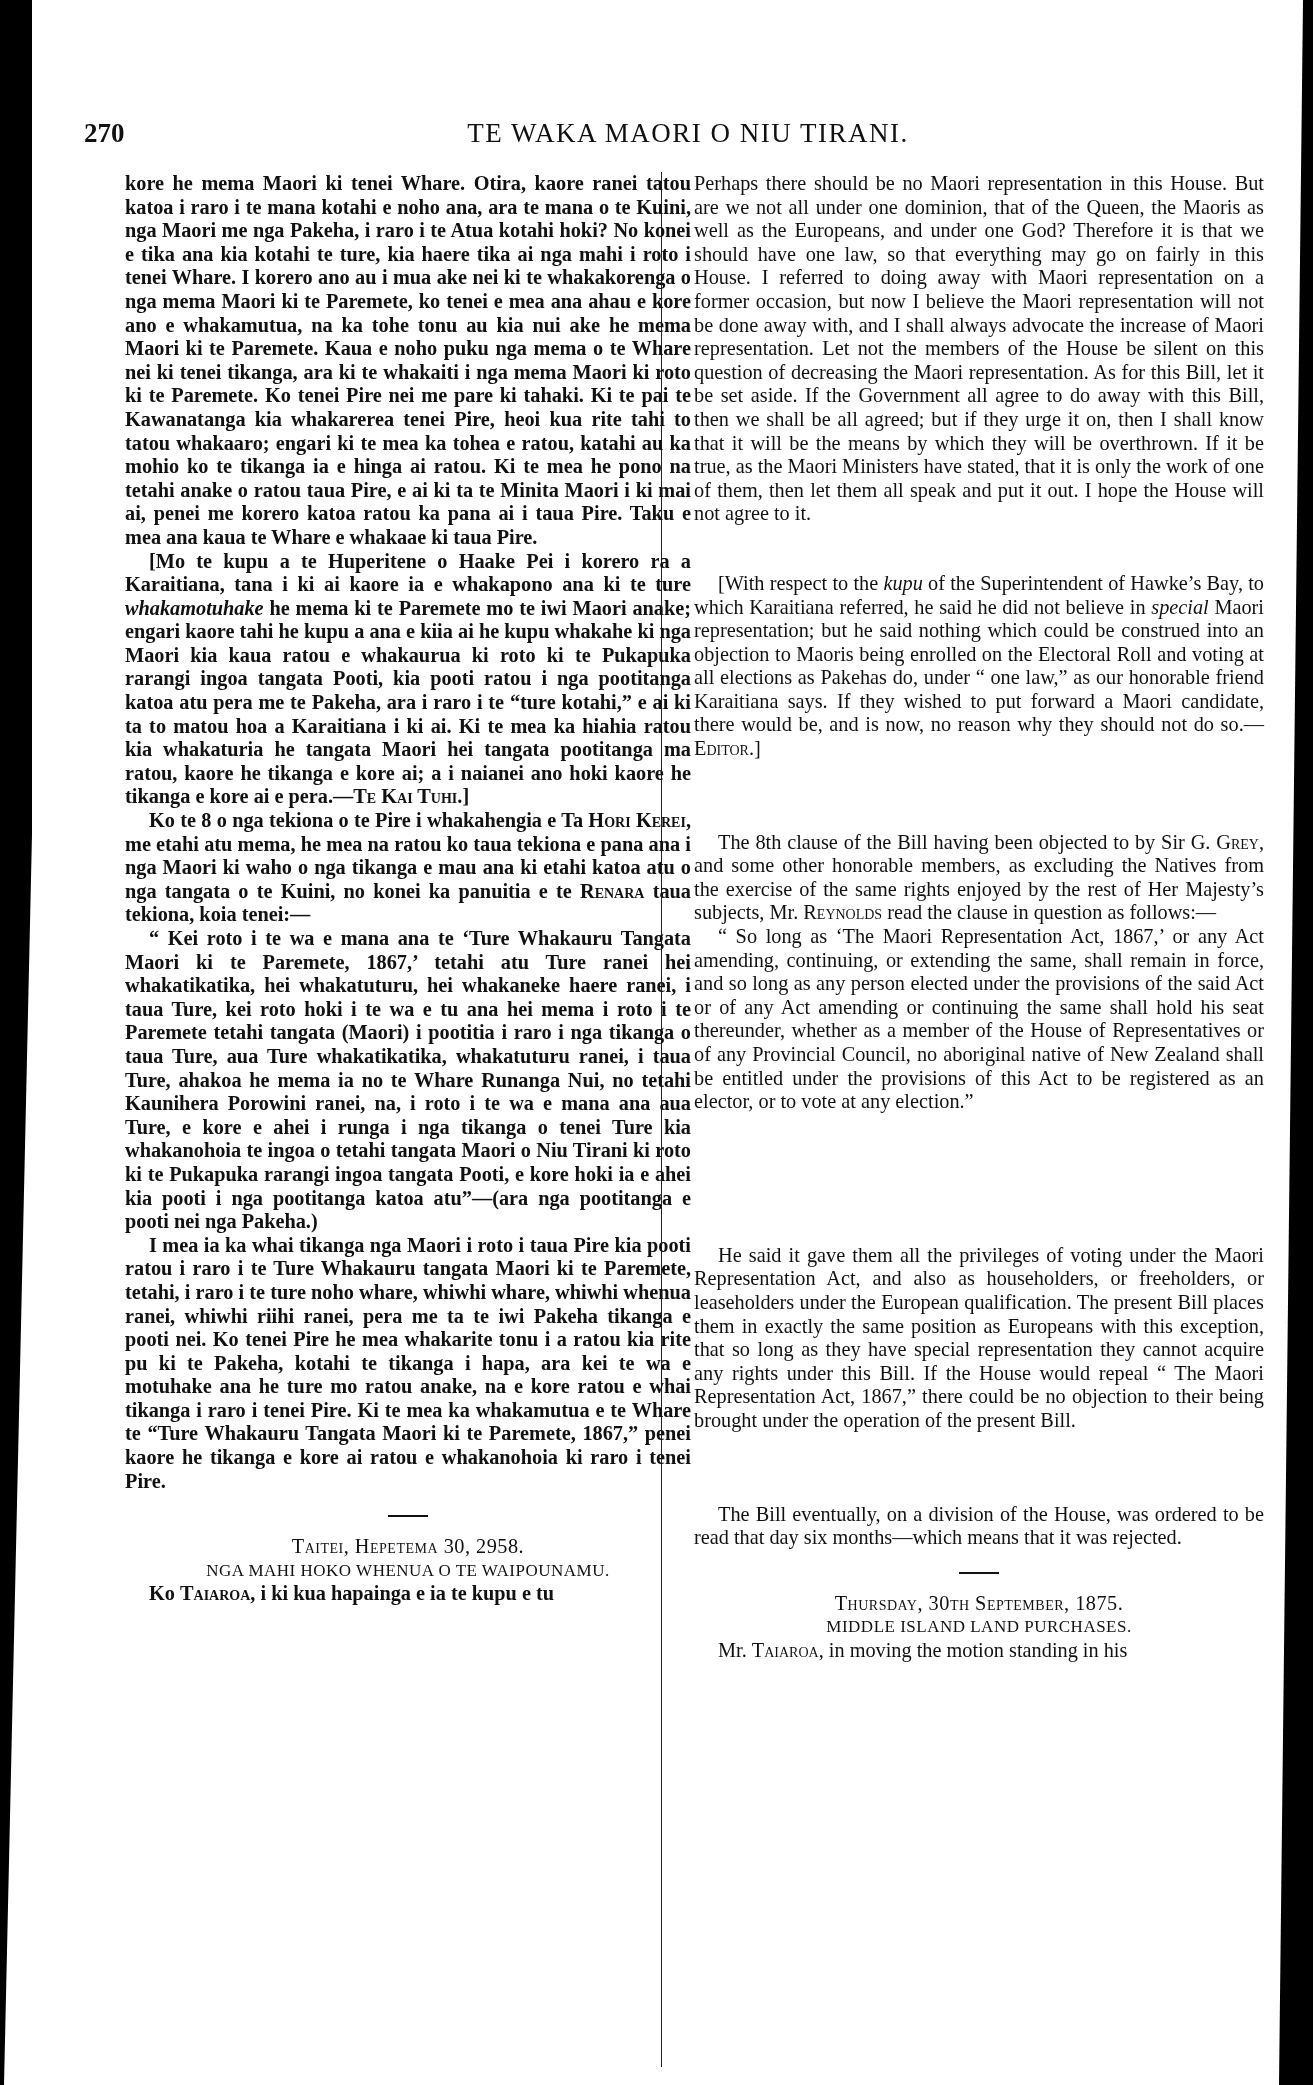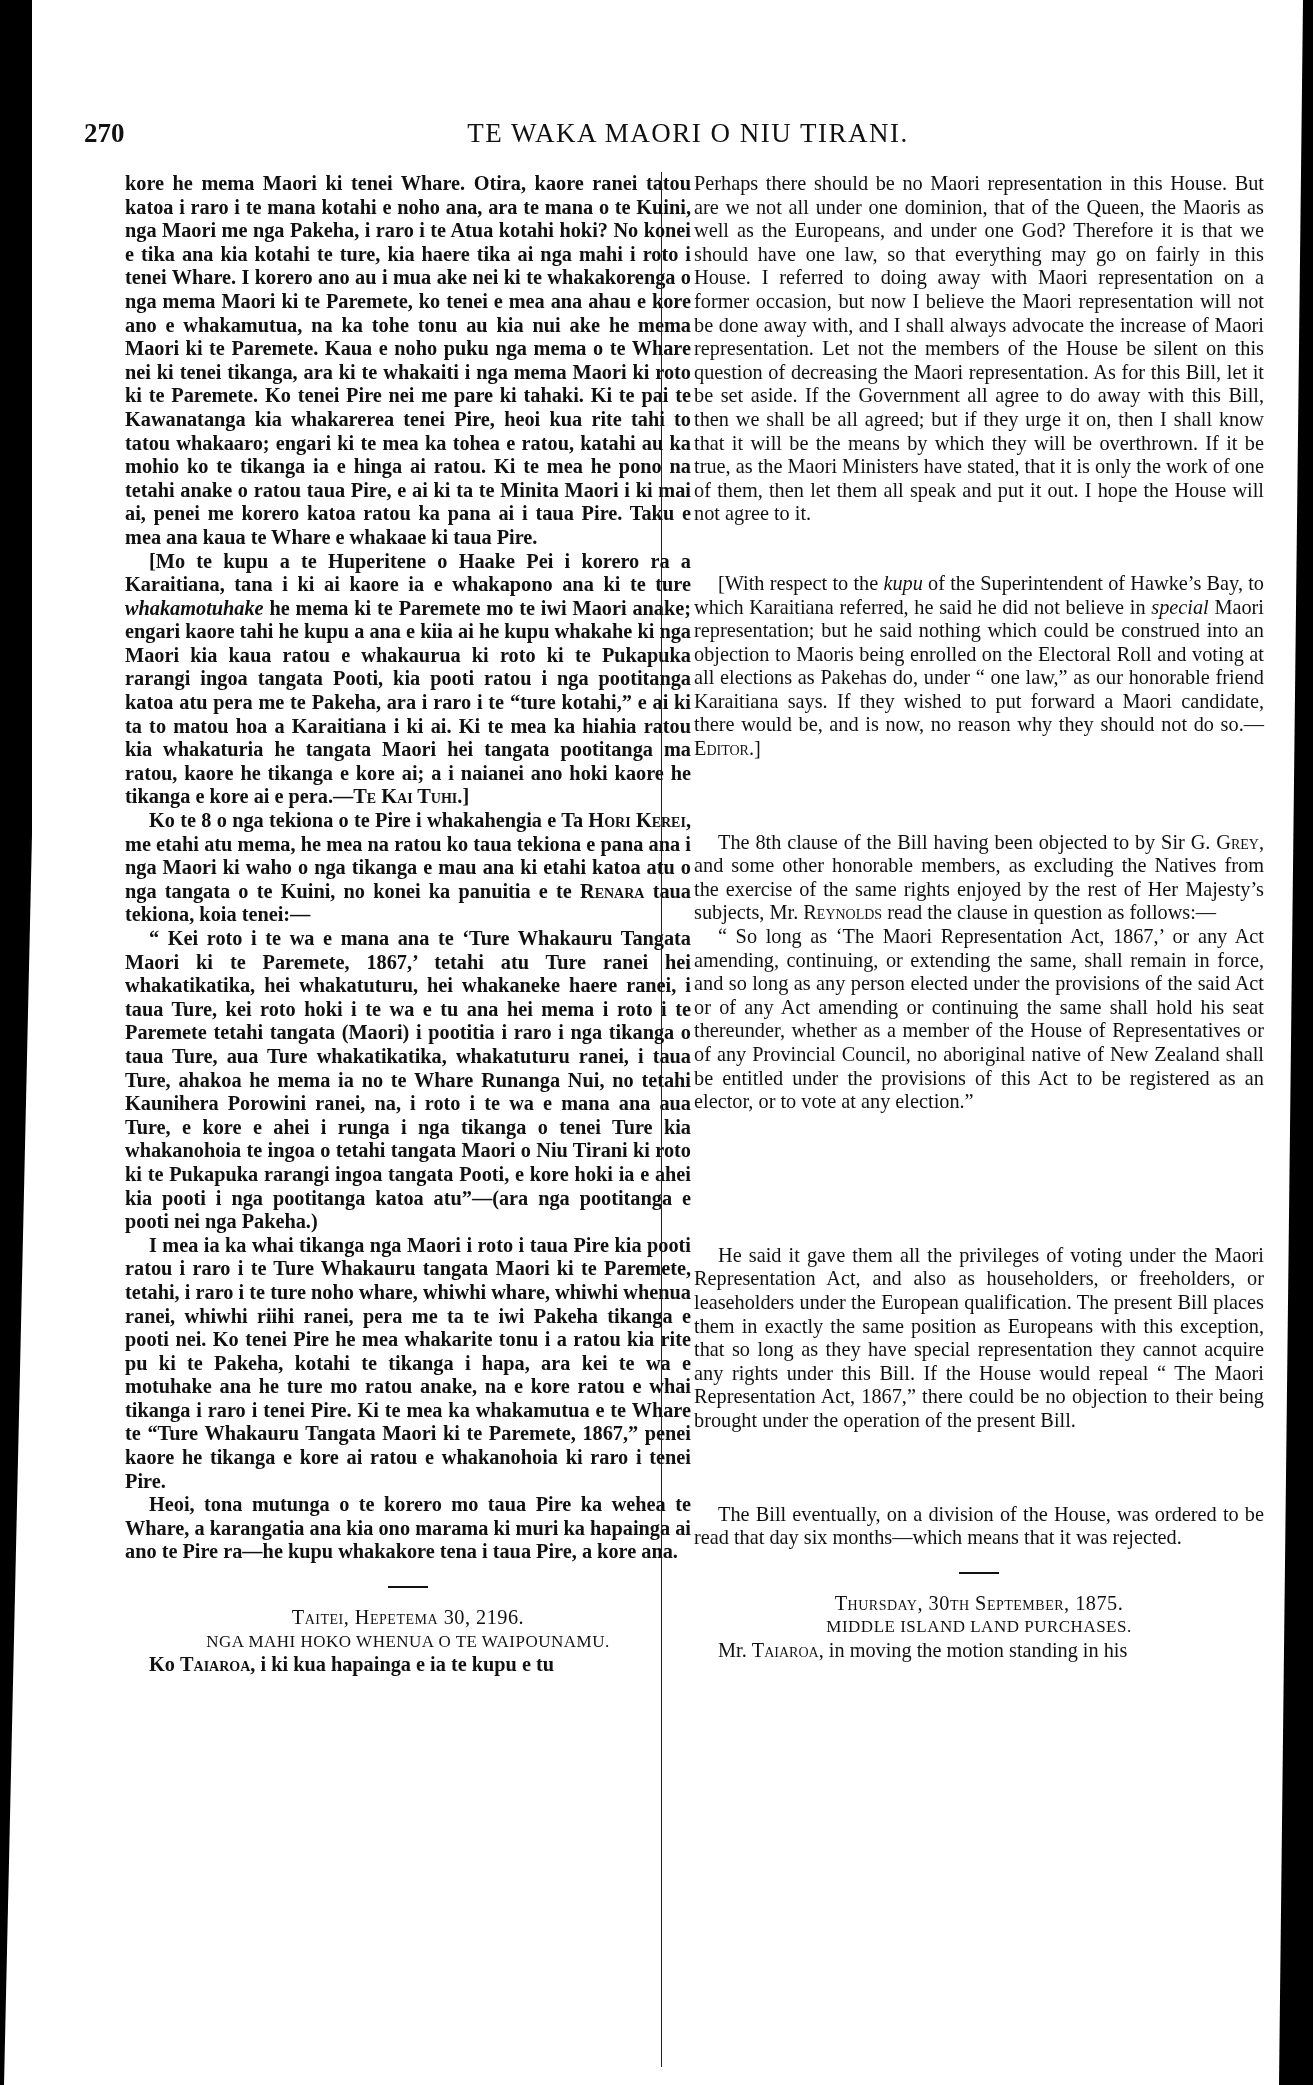--- a/index.html
+++ b/index.html
@@ -72,25 +72,24 @@
   <p>kore he mema Maori ki tenei Whare. Otira, kaore ranei tatou katoa i raro i te mana kotahi e noho ana, ara te mana o te Kuini, nga Maori me nga Pakeha, i raro i te Atua kotahi hoki? No konei e tika ana kia kotahi te ture, kia haere tika ai nga mahi i roto i tenei Whare. I korero ano au i mua ake nei ki te whakakorenga o nga mema Maori ki te Paremete, ko tenei e mea ana ahau e kore ano e whakamutua, na ka tohe tonu au kia nui ake he mema Maori ki te Paremete. Kaua e noho puku nga mema o te Whare nei ki tenei tikanga, ara ki te whakaiti i nga mema Maori ki roto ki te Paremete. Ko tenei Pire nei me pare ki tahaki. Ki te pai te Kawanatanga kia whakarerea tenei Pire, heoi kua rite tahi to tatou whakaaro; engari ki te mea ka tohea e ratou, katahi au ka mohio ko te tikanga ia e hinga ai ratou. Ki te mea he pono na tetahi anake o ratou taua Pire, e ai ki ta te Minita Maori i ki mai ai, penei me korero katoa ratou ka pana ai i taua Pire. Taku e mea ana kaua te Whare e whakaae ki taua Pire.</p>
 
   <p class="indent"><span>[Mo te kupu a te Huperitene o Haake Pei i korero ra a Karaitiana, tana i ki ai kaore ia e whakapono ana ki te ture </span><span class="it">whakamotuhake</span><span> he mema ki te Paremete mo te iwi Maori anake; engari kaore tahi he kupu a ana e kiia ai he kupu whakahe ki nga Maori kia kaua ratou e whakaurua ki roto ki te Pukapuka rarangi ingoa tangata Pooti, kia pooti ratou i nga pootitanga katoa atu pera me te Pakeha, ara i raro i te “ture kotahi,” e ai ki ta to matou hoa a Karaitiana i ki ai. Ki te mea ka hiahia ratou kia whakaturia he tangata Maori hei tangata pootitanga ma ratou, kaore he tikanga e kore ai; a i naianei ano hoki kaore he tikanga e kore ai e pera.—</span><span class="sc">Te Kai Tuhi.</span><span>]</span></p>
 
   <p class="indent"><span>Ko te 8 o nga tekiona o te Pire i whakahengia e Ta </span><span class="sc">Hori Kerei</span><span>, me etahi atu mema, he mea na ratou ko taua tekiona e pana ana i nga Maori ki waho o nga tikanga e mau ana ki etahi katoa atu o nga tangata o te Kuini, no konei ka panuitia e te </span><span class="sc">Renara</span><span> taua tekiona, koia tenei:—</span></p>
 
   <p class="quote">“ Kei roto i te wa e mana ana te ‘Ture Whakauru Tangata Maori ki te Paremete, 1867,’ tetahi atu Ture ranei hei whakatikatika, hei whakatuturu, hei whakaneke haere ranei, i taua Ture, kei roto hoki i te wa e tu ana hei mema i roto i te Paremete tetahi tangata (Maori) i pootitia i raro i nga tikanga o taua Ture, aua Ture whakatikatika, whakatuturu ranei, i taua Ture, ahakoa he mema ia no te Whare Runanga Nui, no tetahi Kaunihera Porowini ranei, na, i roto i te wa e mana ana aua Ture, e kore e ahei i runga i nga tikanga o tenei Ture kia whakanohoia te ingoa o tetahi tangata Maori o Niu Tirani ki roto ki te Pukapuka rarangi ingoa tangata Pooti, e kore hoki ia e ahei kia pooti i nga pootitanga katoa atu”—(ara nga pootitanga e pooti nei nga Pakeha.)</p>
 
   <p class="indent">I mea ia ka whai tikanga nga Maori i roto i taua Pire kia pooti ratou i raro i te Ture Whakauru tangata Maori ki te Paremete, tetahi, i raro i te ture noho whare, whiwhi whare, whiwhi whenua ranei, whiwhi riihi ranei, pera me ta te iwi Pakeha tikanga e pooti nei. Ko tenei Pire he mea whakarite tonu i a ratou kia rite pu ki te Pakeha, kotahi te tikanga i hapa, ara kei te wa e motuhake ana he ture mo ratou anake, na e kore ratou e whai tikanga i raro i tenei Pire. Ki te mea ka whakamutua e te Whare te “Ture Whakauru Tangata Maori ki te Paremete, 1867,” penei kaore he tikanga e kore ai ratou e whakanohoia ki raro i tenei Pire.</p>
 
-  <p class="indent">Heoi, tona mutunga o te korero mo taua Pire ka wehea te Whare, a karangatia ana kia ono marama ki muri ka hapainga ai ano te Pire ra—he kupu whakakore tena i taua Pire, a kore ana.</p>
 
   <div class="rule-short"></div>
 
-  <p class="date-line">Taitei, Hepetema 30, 2196.</p>
+  <p class="date-line">Taitei, Hepetema 30, 2958.</p>
   <p class="section-head">NGA MAHI HOKO WHENUA O TE WAIPOUNAMU.</p>
 
   <p class="indent"><span>Ko </span><span class="sc">Taiaroa</span><span>, i ki kua hapainga e ia te kupu e tu</span></p>
 </div>
 
 <div class="col col-right">
   <p>Perhaps there should be no Maori representation in this House. But are we not all under one dominion, that of the Queen, the Maoris as well as the Europeans, and under one God? Therefore it is that we should have one law, so that everything may go on fairly in this House. I referred to doing away with Maori representation on a former occasion, but now I believe the Maori representation will not be done away with, and I shall always advocate the increase of Maori representation. Let not the members of the House be silent on this question of decreasing the Maori representation. As for this Bill, let it be set aside. If the Government all agree to do away with this Bill, then we shall be all agreed; but if they urge it on, then I shall know that it will be the means by which they will be overthrown. If it be true, as the Maori Ministers have stated, that it is only the work of one of them, then let them all speak and put it out. I hope the House will not agree to it.</p>
 
   <div class="spacer" style="height:46px"></div>
 

